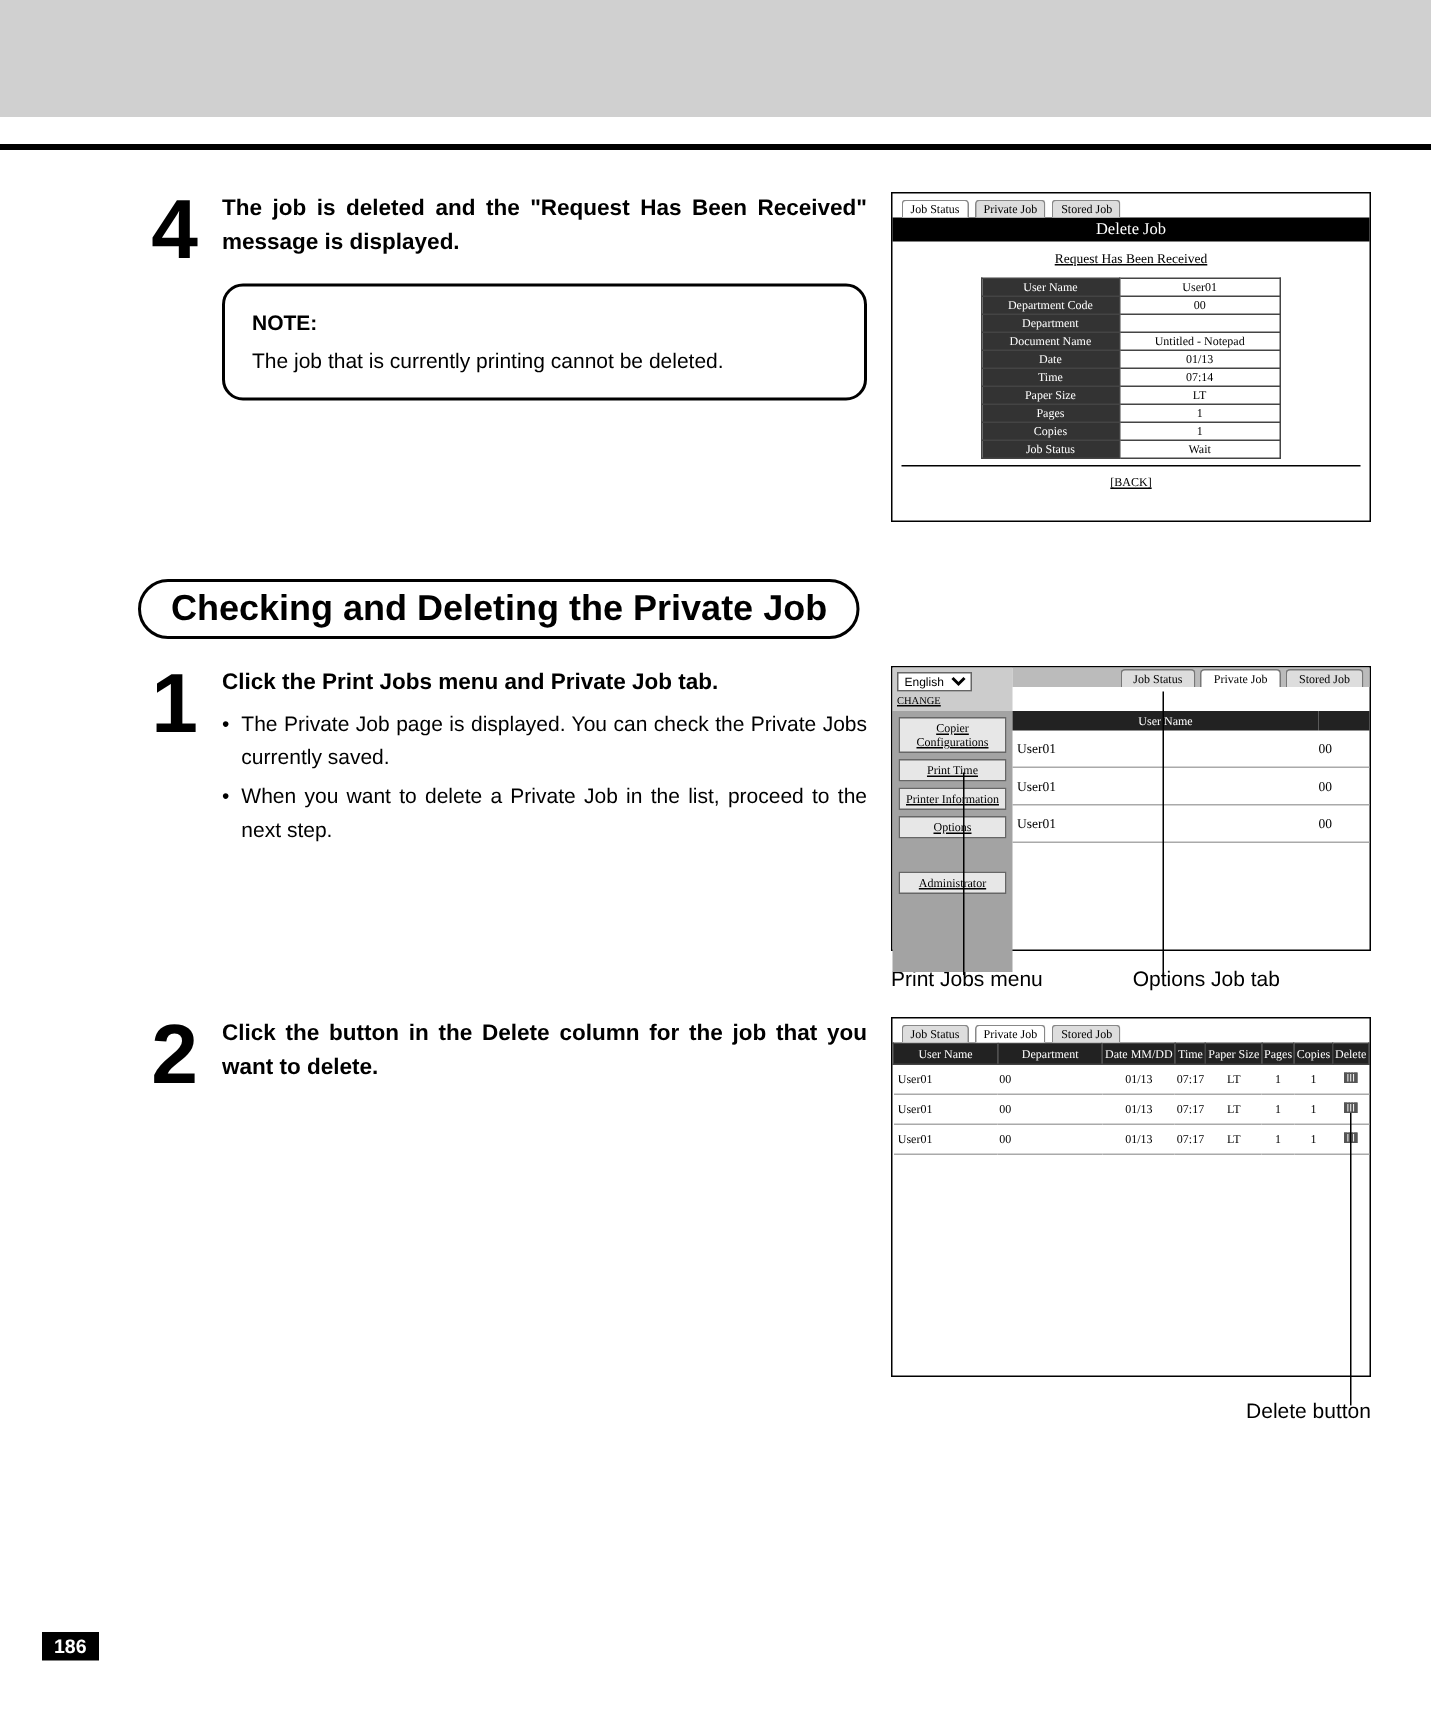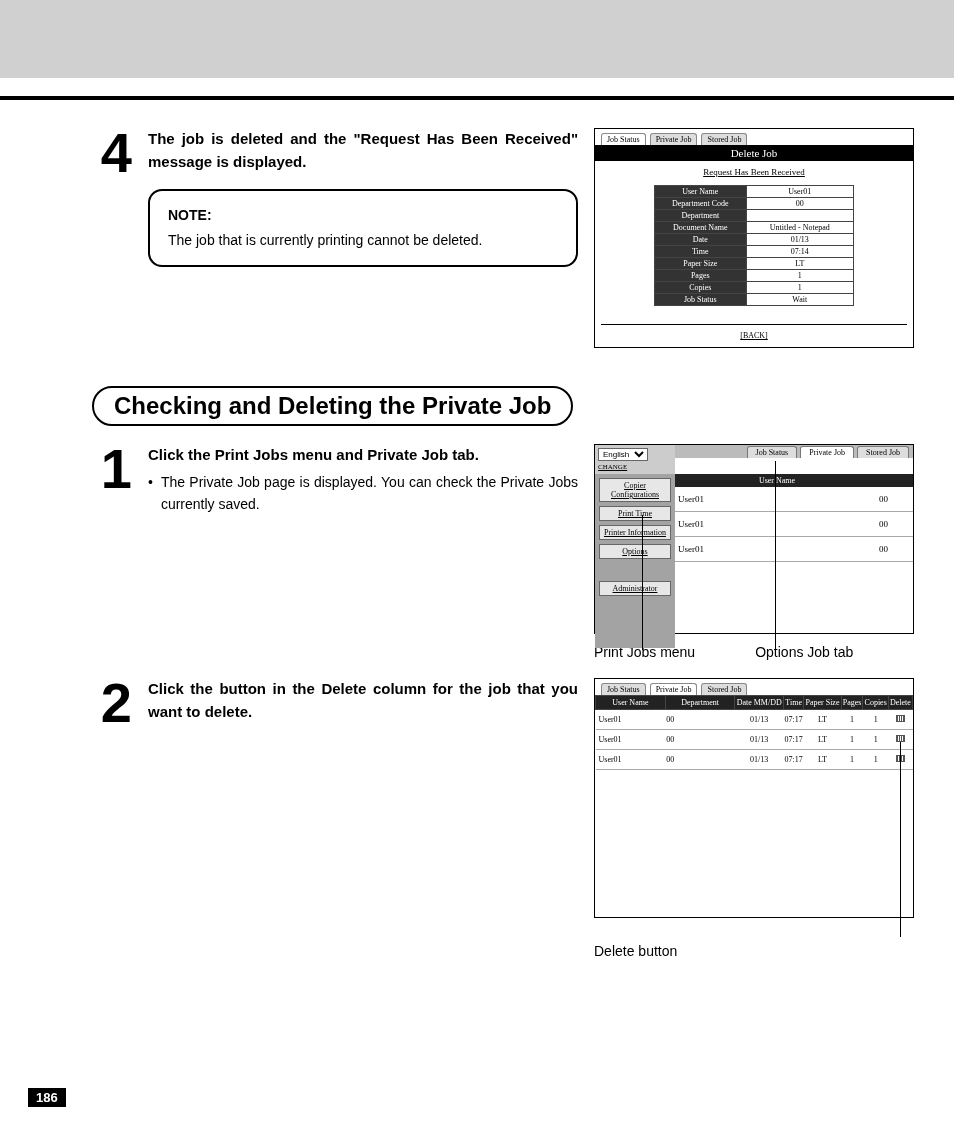--- a/index.html
+++ b/index.html
@@ -81,21 +81,21 @@
     border: 1px solid #888; border-bottom: none;
     border-radius: 3px 3px 0 0;
     padding: 1px 5px; background:#ddd; font-size:8px;
   }
   .mini-tab.on { background:#fff; }
   .titlebar { background:#000; color:#fff; text-align:center; font-size:11px; padding:2px 0; }
   .msg { text-align:center; font-size:9px; margin:6px 0 8px; text-decoration:underline;}
   .kv { width: 200px; margin: 0 auto; border-collapse: collapse; }
   .kv td { border:1px solid #444; padding:1px 4px; font-size:8px; text-align:center; }
   .kv td.k { background:#333; color:#fff; width: 46%; }
-  .back-link { text-align:center; margin-top:18px; font-size:8px; text-decoration:underline; border-top:1px solid #000; padding-top:6px; margin-left:6px; margin-right:6px;}
+  .back-link { text-align:center; margin-top:4px; font-size:8px; text-decoration:underline; border-top:1px solid #000; padding-top:6px; margin-left:6px; margin-right:6px;}
 
   
   .shot2 { height: 190px; position: relative; }
   .shot2-body { display:flex; height: calc(100% - 14px); }
   .sidebar { width: 80px; background:#a3a3a3; padding:4px; display:flex; flex-direction:column; gap:4px;}
   .side-btn { border:1px solid #666; background:#e7e7e7; font-size:8px; text-align:center; padding:2px 1px; text-decoration:underline;}
   .sel { border:1px solid #666; font-size:8px; width:50px; background:#fff;}
   .tabs-row { background:#bbb; display:flex; gap:3px; padding:1px 0 0 3px;}
   .tabs-row .t { background:#ddd; border:1px solid #777; border-bottom:none; border-radius:3px 3px 0 0; font-size:8px; padding:1px 8px;}
   .tabs-row .t.on { background:#fff;}
@@ -195,20 +195,23 @@
   <div class="section-pill">Checking and Deleting the Private Job</div>
 
   
   <div class="step-row">
     <div class="step-num">1</div>
     <div class="step-left">
       <div class="step-title">Click the Print Jobs menu and Private Job tab.</div>
       <div class="bullets">
         <div class="bi">
             <span>The Private Job page is displayed.  You can check the Private Jobs currently saved.</span>
+          </div>
+        <div class="bi">
+            <span>When you want to delete a Private Job in the list, proceed to the next step.</span>
           </div>
       </div>
     </div>
     <div class="step-right">
       <div class="shot shot2">
         <div style="display:flex;">
           <div style="background:#ccc; padding:3px; width:80px;">
             <select class="sel"><option>English</option></select>
             <div style="font-size:7px; margin-top:2px; text-align:left; text-decoration:underline;">CHANGE</div>
           </div>
@@ -312,21 +315,21 @@
               <td>07:17</td>
               <td>LT</td>
               <td>1</td>
               <td>1</td>
               <td><span class="del-icon"></span></td>
             </tr>
           </tbody>
         </table>
         <div class="pointer" style="right:12px; top:63px; height:195px;"></div>
       </div>
-      <div style="text-align:left; padding-right:0; margin-top:24px;">
+      <div style="text-align:right; padding-right:0; margin-top:14px;">
         <span class="callout">Delete button</span>
       </div>
     </div>
   </div>
 
 </div>
 
 <div class="page-num">186</div>
 
 </body></html>

